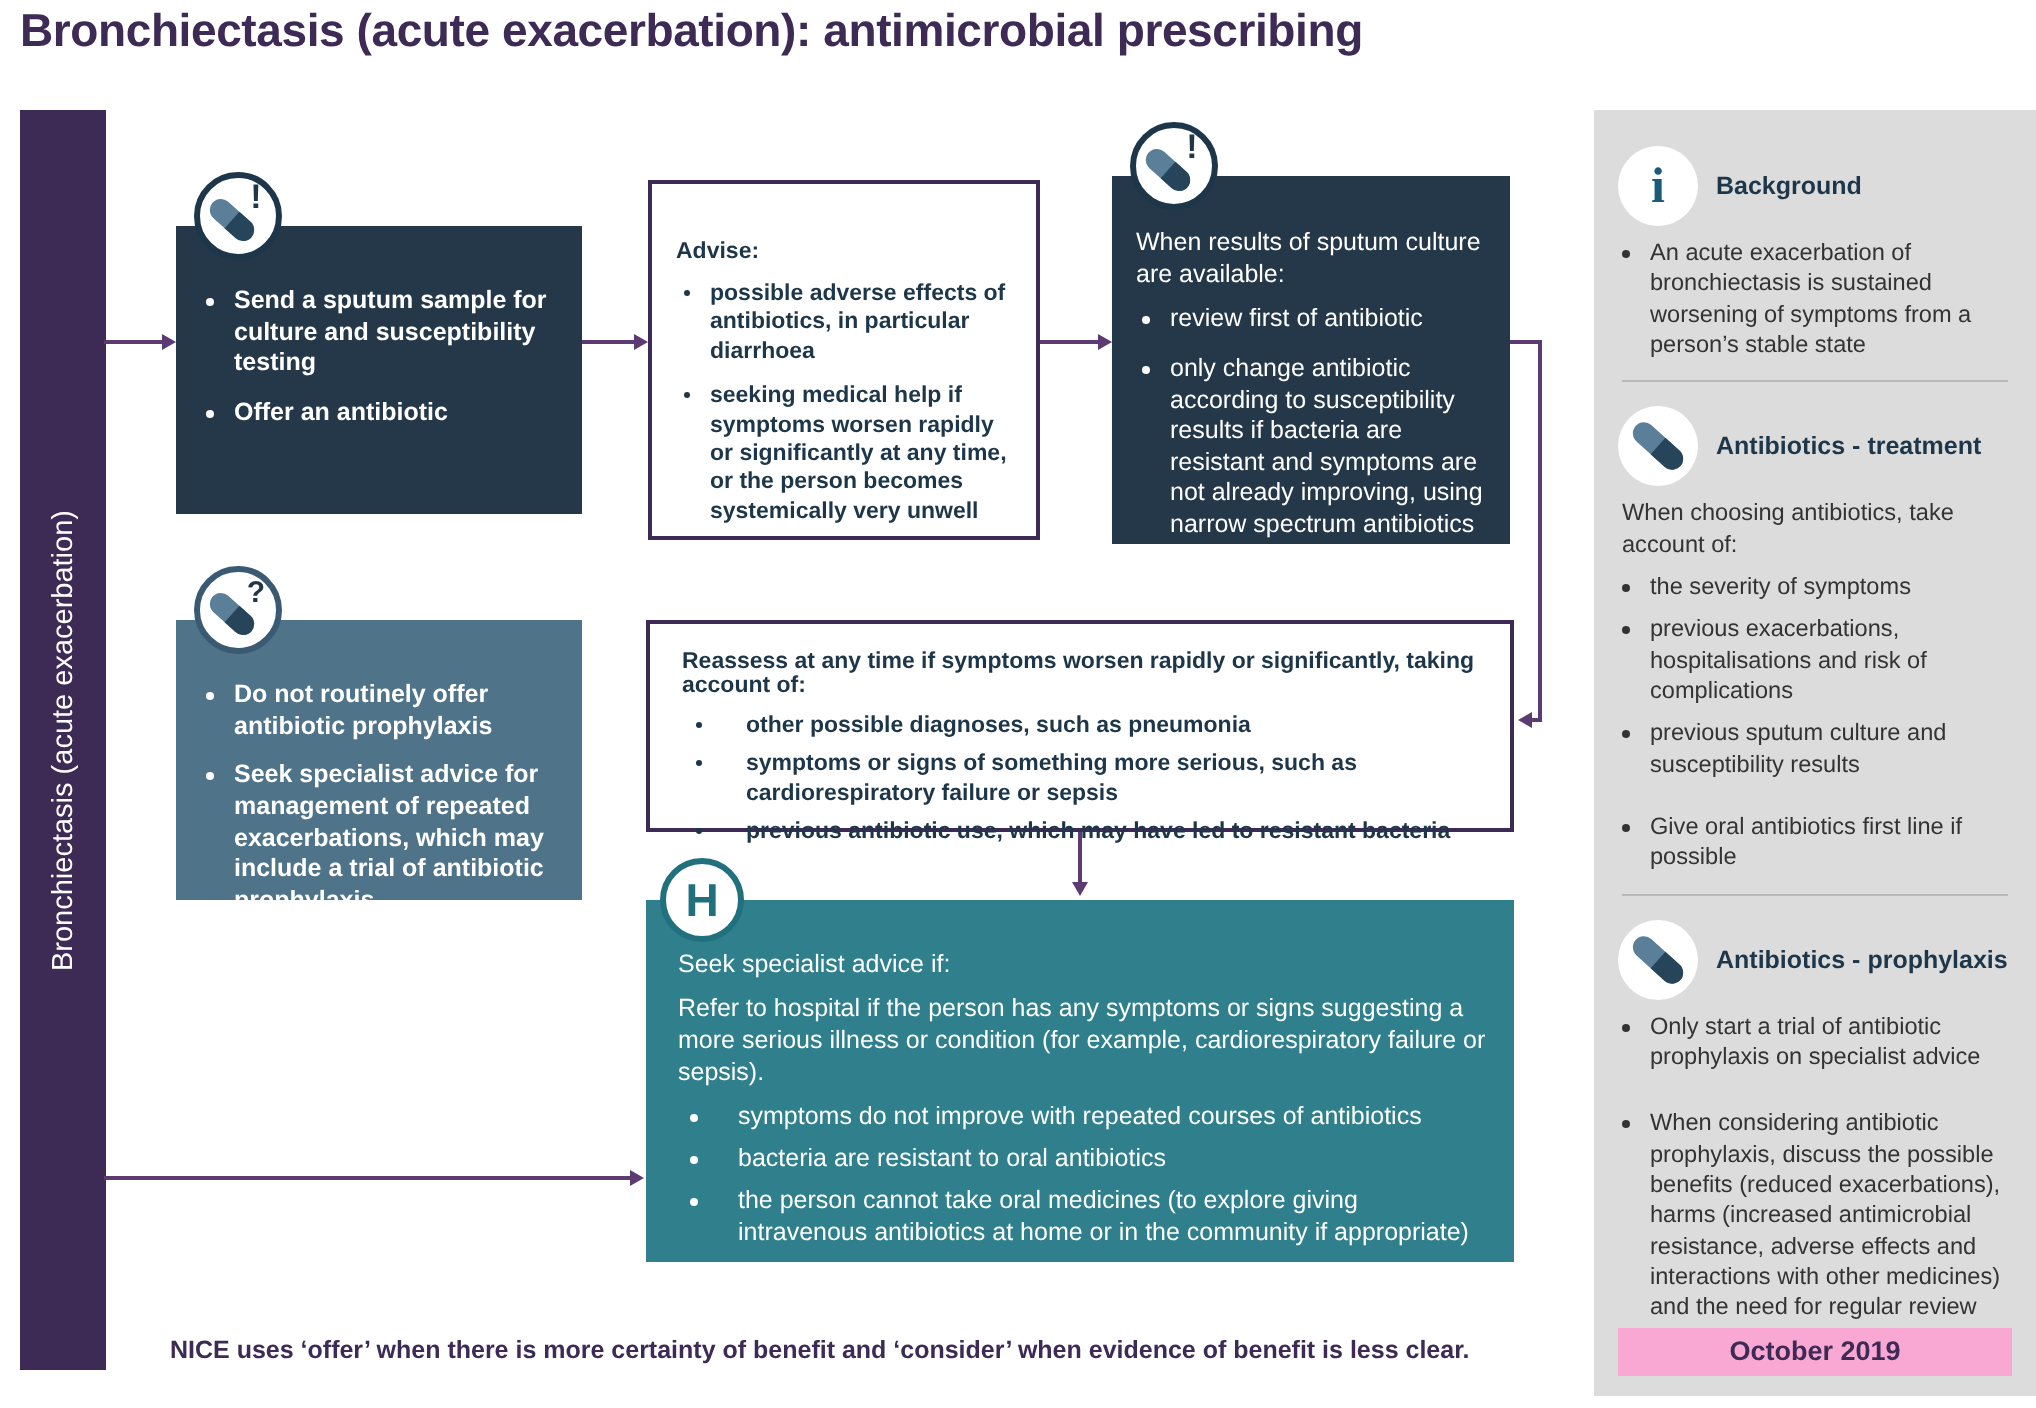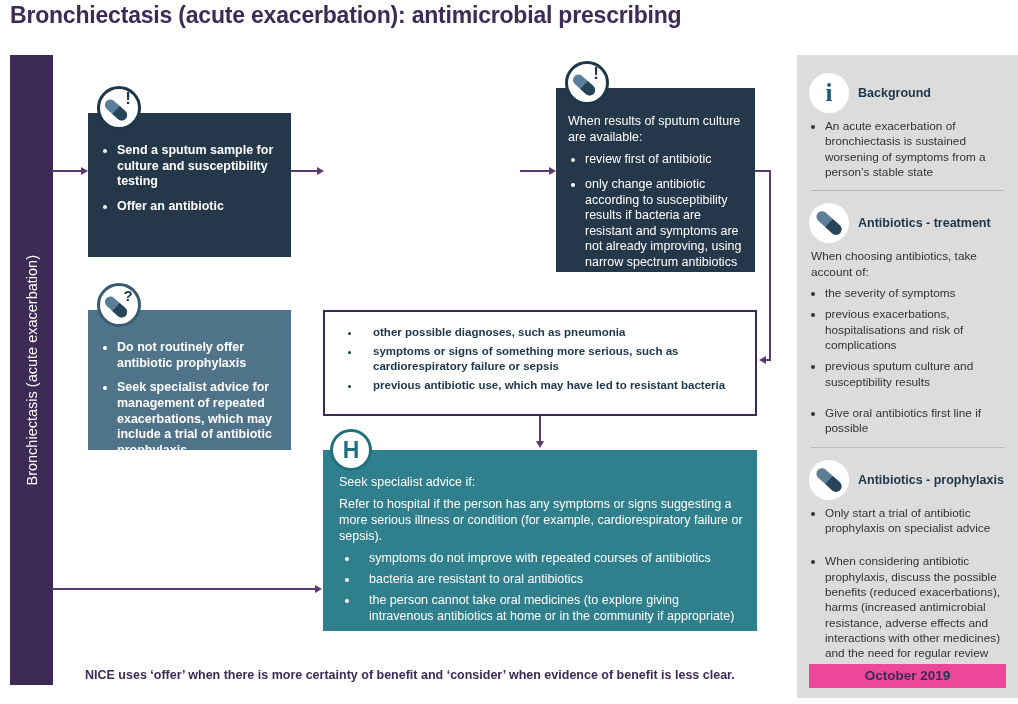--- a/index.html
+++ b/index.html
@@ -69,21 +69,21 @@
   .sb-header{display:flex;align-items:center;gap:9px;margin:4px 0 6px 0;}
   .sb-icon{width:40px;height:40px;border-radius:50%;background:#fff;flex:0 0 auto;
     display:flex;align-items:center;justify-content:center;}
   .sb-title{font-size:12.5px;font-weight:700;color:var(--navy-icon);}
   .sidebar ul{margin:6px 0 10px 0;padding-left:16px;}
   .sidebar li{font-size:11.8px;color:var(--text-dark);line-height:1.3;margin-bottom:6px;}
   .sb-intro{font-size:11.8px;color:var(--text-dark);line-height:1.3;margin:6px 0 4px 2px;}
   .sb-divider{border:none;border-top:1px solid #b9b9b9;margin:10px 2px 12px 2px;}
   .sb-gap{margin-top:16px;}
   .sb-gap2{margin-top:18px;}
-  .date-box{position:absolute;left:12px;right:12px;bottom:10px;background:#ec4899;text-align:center;
+  .date-box{position:absolute;left:12px;right:12px;bottom:10px;background:#f9a8d4;text-align:center;
     padding:4px 0 5px 0;font-size:13.5px;font-weight:600;color:var(--purple);}
 
   
   .footer-note{position:absolute;left:85px;top:668px;font-size:12.5px;font-weight:700;
     color:var(--purple);}
 </style>
 </head>
 <body>
 
 <div class="page">
@@ -104,20 +104,27 @@
         </g>
         <text x="32" y="19" font-size="17" font-weight="bold" fill="#1d3649" text-anchor="middle">!</text>
       </svg>
     </span>
     <ul>
       <li>Send a sputum sample for culture and susceptibility testing</li>
       <li>Offer an antibiotic</li>
     </ul>
   </div>
 
+  <div class="flow-box outline-box box-advise">
+    <p class="box-heading">Advise:</p>
+    <ul>
+      <li>possible adverse effects of antibiotics, in particular diarrhoea</li>
+      <li>seeking medical help if symptoms worsen rapidly or significantly at any time, or the person becomes systemically very unwell</li>
+    </ul>
+  </div>
 
   <div class="flow-box navy-box box-results">
     <span class="flow-icon">
       <svg width="46" height="46" viewBox="0 0 46 46">
         <circle cx="23" cy="23" r="20.5" fill="#fff" stroke="#1d3649" stroke-width="3"></circle>
         <g transform="rotate(42 20 25)">
           <rect x="7" y="19.5" width="26" height="11" rx="5.5" fill="#5b7f99"></rect>
           <path d="M20 19.5 h7.5 a5.5 5.5 0 0 1 0 11 h-7.5 Z" fill="#27455a"></path>
         </g>
         <text x="32" y="19" font-size="17" font-weight="bold" fill="#1d3649" text-anchor="middle">!</text>
@@ -141,20 +148,21 @@
         <text x="32" y="19" font-size="15" font-weight="bold" fill="#1d3649" text-anchor="middle">?</text>
       </svg>
     </span>
     <ul>
       <li>Do not routinely offer antibiotic prophylaxis</li>
       <li>Seek specialist advice for management of repeated exacerbations, which may include a trial of antibiotic prophylaxis</li>
     </ul>
   </div>
 
   <div class="flow-box outline-box box-reassess">
+    <p class="box-heading">Reassess at any time if symptoms worsen rapidly or significantly, taking account of:</p>
     <ul>
       <li>other possible diagnoses, such as pneumonia</li>
       <li>symptoms or signs of something more serious, such as cardiorespiratory failure or sepsis</li>
       <li>previous antibiotic use, which may have led to resistant bacteria</li>
     </ul>
   </div>
 
   <div class="flow-box teal-box box-hospital">
     <span class="flow-icon">
       <svg width="44" height="44" viewBox="0 0 44 44">

